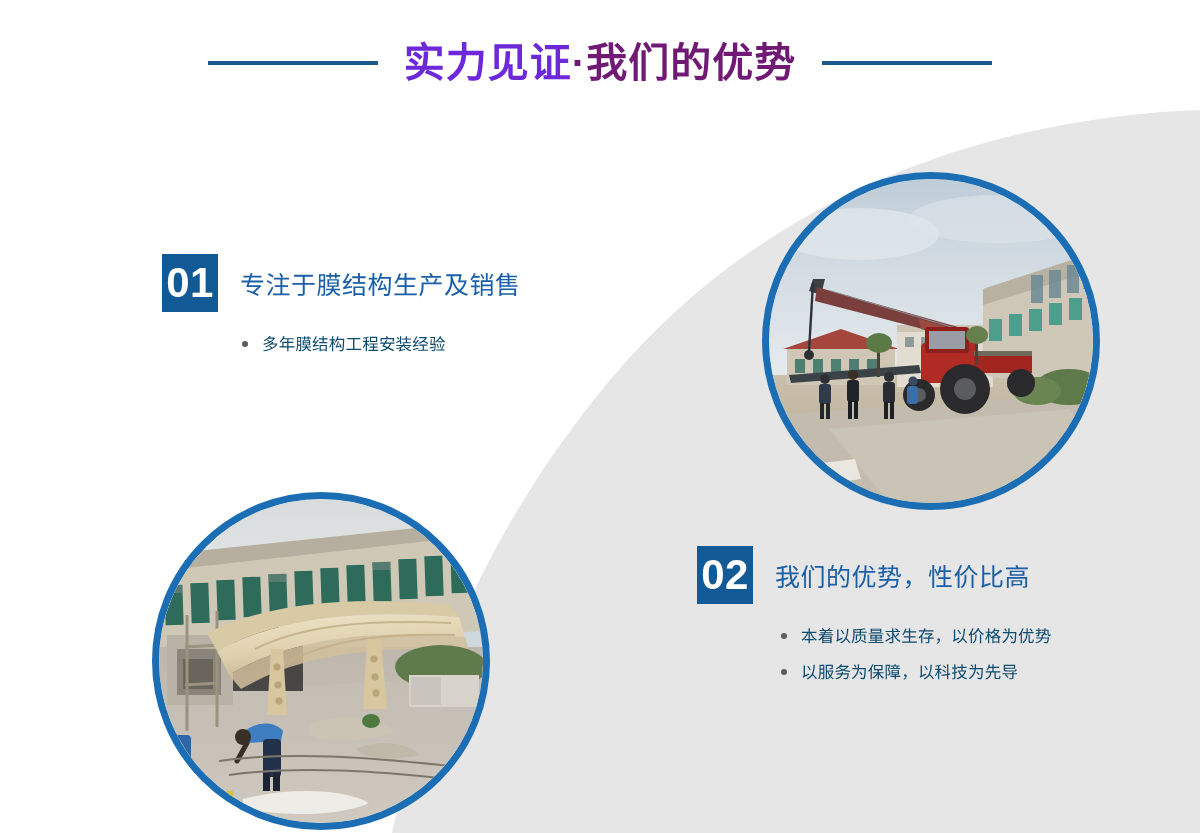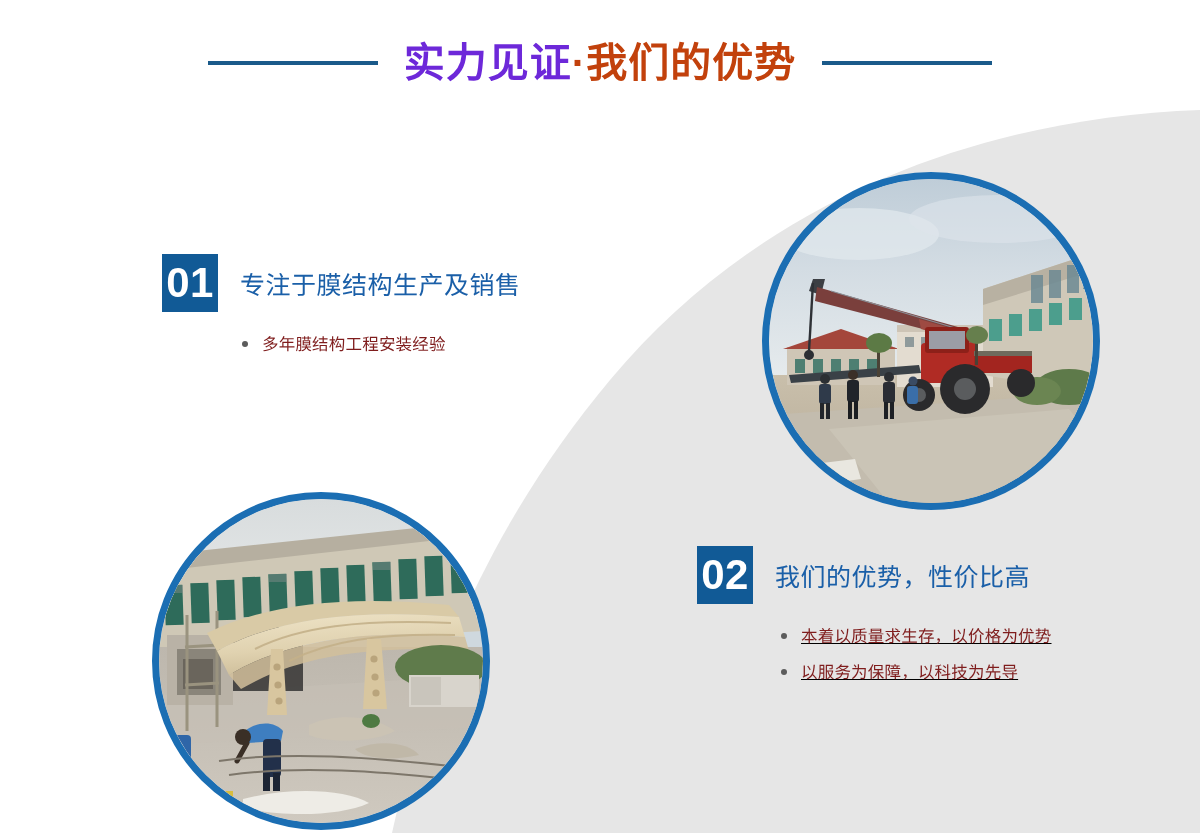--- a/index.html
+++ b/index.html
@@ -58,21 +58,21 @@
   .title-rule.right { margin-left: 26px; }
   .title-text {
     font-size: 41px;
     font-weight: bold;
     letter-spacing: 1px;
     white-space: nowrap;
     line-height: 1;
     flex: 0 0 auto;
   }
   .title-text .t-orange { color: #6d28d9; }
-  .title-text .t-blue   { color: #c2410c; }
+  .title-text .t-blue   { color: #701a75; }
 
   
   .photo-circle {
     position: absolute;
     border-radius: 50%;
     border: 7px solid #1b6eb3;
     overflow: hidden;
     box-sizing: border-box;
     z-index: 4;
     background: #cfd8de;
@@ -134,36 +134,36 @@
 
   .bullets {
     list-style: none;
     margin: 16px 0 0 0;
     padding: 0 0 0 78px;
   }
   .bullets li {
     position: relative;
     font-size: 16.5px;
     line-height: 32px;
-    color: #7f1d1d;
+    color: #0c4a6e;
     padding-left: 22px;
     margin-bottom: 4px;
     letter-spacing: 0.2px;
   }
   .bullets li .dot {
     position: absolute;
     left: 2px;
     top: 13px;
     width: 6px;
     height: 6px;
     border-radius: 50%;
     background: #5c5c5c;
   }
   #feature-01 .bullets li { max-width: 420px; }
-  #feature-02 .bullets { padding-left: 82px; text-decoration: underline; }
+  #feature-02 .bullets { padding-left: 82px; }
 </style>
 </head>
 <body>
 
 <div class="page">
 
   <div class="bg-layer">
     <svg class="bg-swoosh" viewBox="0 0 1200 833" preserveAspectRatio="none">
       <defs>
         <clipPath id="pageClip">

